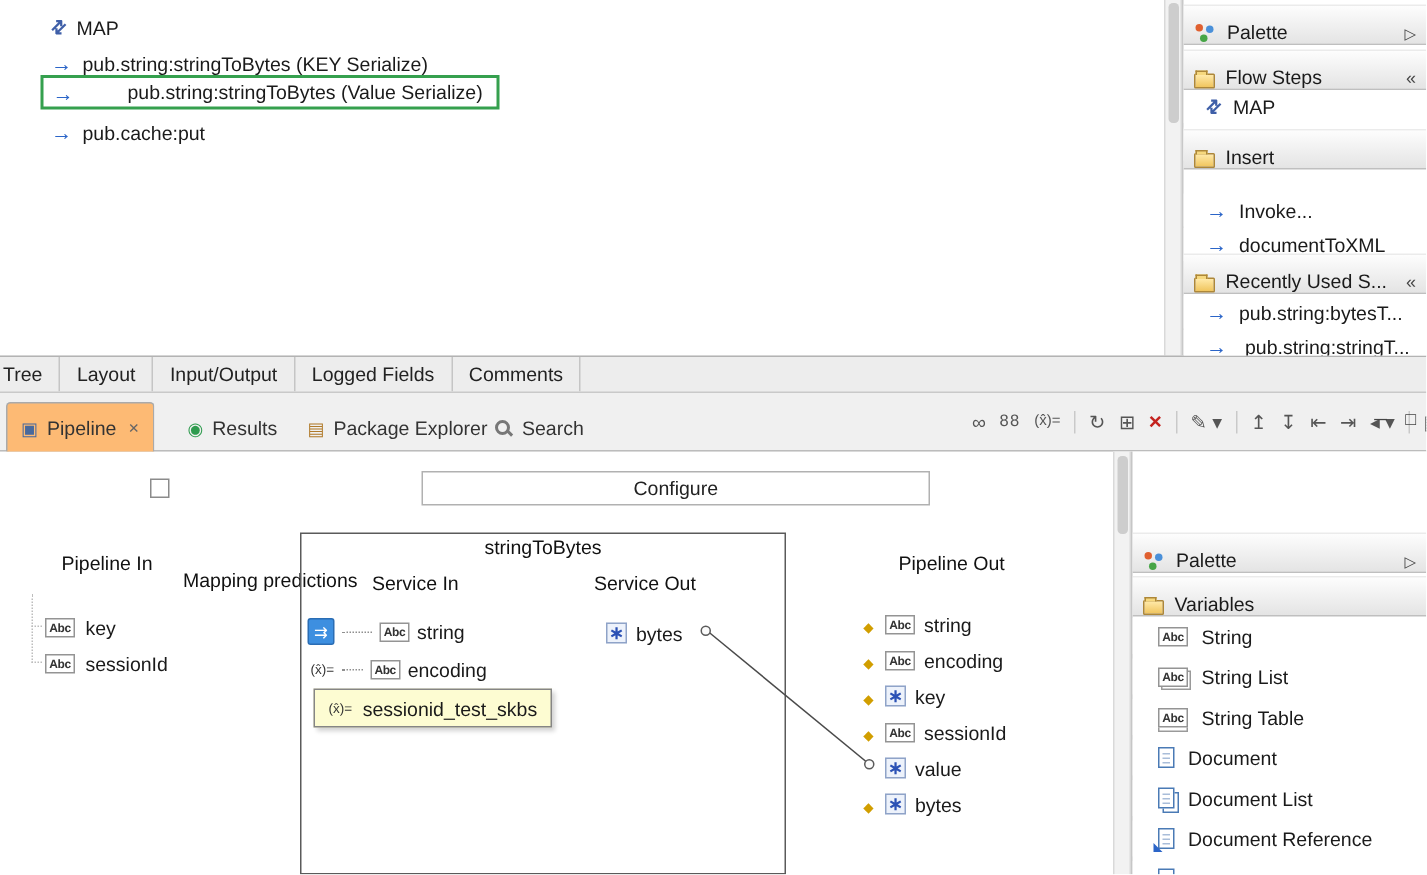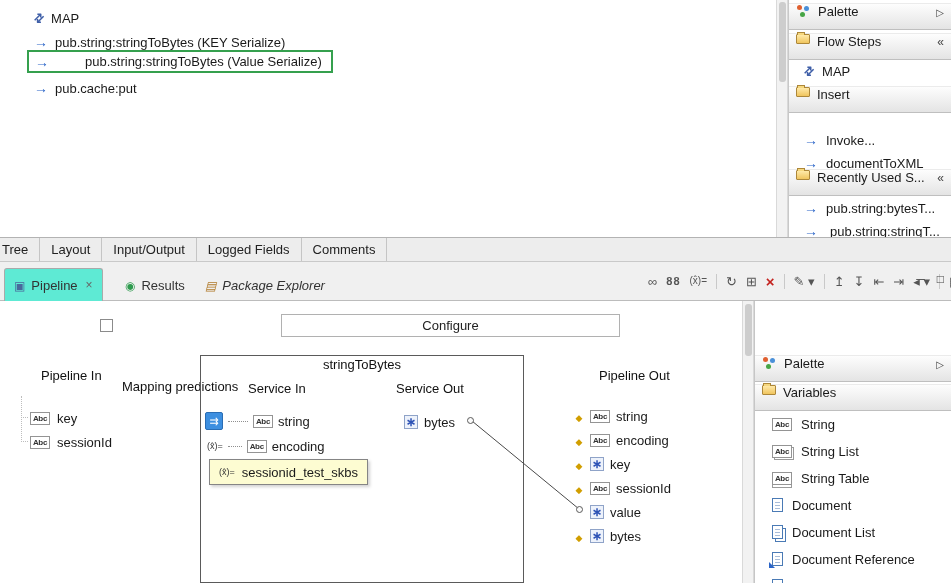--- a/index.html
+++ b/index.html
@@ -13,50 +13,50 @@
   .ic-invoke{color:#2b65c8;font-weight:bold;font-size:14px;line-height:1;flex:none;}
   .ic-invoke::before{content:"→";}
   .ic-mapstep{display:inline-block;color:#3f5fa8;font-weight:bold;font-size:12px;transform:rotate(-45deg);line-height:1;flex:none;}
   .ic-mapstep::before{content:"⇄";}
   .ic-branch{display:inline-block;color:#a8742c;font-weight:bold;font-size:11px;transform:rotate(180deg);line-height:1;flex:none;}
   .ic-branch::before{content:"Y";}
   
   .vscroll{position:absolute;width:12px;background:#f2f2f2;border-left:1px solid #d9d9d9;border-right:1px solid #d9d9d9;}
   .vthumb{position:absolute;left:2px;width:7px;background:#cdcdcd;border-radius:3px;}
   
-  .pal-hdr{position:absolute;left:0;right:0;height:27px;display:flex;align-items:flex-start;gap:7px;padding:0 7px;
+  .pal-hdr{position:absolute;left:0;right:0;height:27px;display:flex;align-items:flex-end;gap:7px;padding:0 7px;
            background:linear-gradient(#fdfdfd,#e4e4e4);border-top:1px solid #ebebeb;border-bottom:1px solid #bfbfbf;z-index:3;}
   .pitem{position:absolute;left:0;right:0;height:22px;display:flex;align-items:center;gap:8px;padding-left:15px;background:#fff;z-index:1;white-space:nowrap;}
   .hdr-sp{margin-left:auto;}
   .ic-expand::before{content:"▷";font-size:10px;color:#444;}
   .ic-collapse::before{content:"«";font-size:12px;color:#444;}
   .ic-palette{position:relative;width:15px;height:14px;display:inline-block;flex:none;}
   .ic-palette::before{content:"";position:absolute;left:1px;top:1px;width:5px;height:5px;border-radius:50%;background:#e06030;
                       box-shadow:7px 1px 0 #4a90d9,3px 7px 0 #46a546;}
   .ic-folder{position:relative;width:14px;height:10px;background:linear-gradient(#ffe9a8,#f0c55e);border:1px solid #ad8739;border-radius:1px;display:inline-block;flex:none;}
   .ic-folder::before{content:"";position:absolute;left:0;top:-3px;width:6px;height:2px;background:#f6d87e;border:1px solid #ad8739;border-bottom:none;}
   
   #editor-tabs{position:absolute;left:0;top:237px;width:951px;height:25px;background:#ededed;
                border-top:1px solid #b3b3b3;border-bottom:1px solid #c9c9c9;display:flex;overflow:hidden;}
   .etab{display:flex;align-items:center;padding:0 11px;border-right:1px solid #c5c5c5;color:#222;}
   
   #view-strip{position:absolute;left:0;top:262px;width:951px;height:39px;background:#f0f0f0;border-bottom:1px solid #bcbcbc;}
   .vtab{position:absolute;top:8px;height:31px;display:flex;align-items:center;gap:6px;padding:0 9px;color:#333;white-space:nowrap;}
-  .vtab.active{top:6px;height:33px;background:#5eead4;border:1px solid #aaa;border-bottom:none;border-radius:3px 3px 0 0;}
+  .vtab.active{top:6px;height:33px;background:#fdba74;border:1px solid #aaa;border-bottom:none;border-radius:3px 3px 0 0;}
   .closex{color:#666;font-size:12px;margin-left:2px;}
   .ic-pipeview::before{content:"▣";color:#49699c;font-size:12px;}
   .ic-results::before{content:"◉";color:#2e9b4e;font-size:12px;}
   .ic-pkg::before{content:"▤";color:#b07a2a;font-size:12px;}
   .ic-search{position:relative;width:13px;height:13px;display:inline-block;flex:none;}
   .ic-search::before{content:"";position:absolute;left:1px;top:1px;width:6px;height:6px;border:2px solid #777;border-radius:50%;}
   .ic-search::after{content:"";position:absolute;left:9px;top:9px;width:4px;height:2px;background:#777;transform:rotate(45deg);}
   #toolbar{position:absolute;left:648px;top:269px;height:24px;display:flex;align-items:center;gap:9px;color:#555;}
   .tbi{font-size:13px;line-height:1;white-space:nowrap;}
   .tbi.sm{font-size:10px;}
-  .tbi.b88{font-size:11px;font-weight:bold;letter-spacing:1px;}
+  .tbi.b88{font-size:11px;font-weight:normal;letter-spacing:1px;}
   .tbi.red{color:#c4231f;font-weight:bold;font-size:15px;}
   .tsep{width:1px;height:15px;background:#c9c9c9;}
   #winctl{position:absolute;right:7px;top:272px;display:flex;gap:12px;color:#444;font-size:12px;}
   
   .sec-title{position:absolute;white-space:nowrap;color:#111;}
   .cb{position:absolute;width:13px;height:13px;border:1px solid #8b8b8b;background:#fff;}
   #configure-btn{position:absolute;left:281px;top:314px;width:339px;height:23px;background:#fff;border:1px solid #b1b1b1;
                  text-align:center;line-height:21px;color:#222;}
   .ic-abc{position:relative;width:20px;height:13px;border:1px solid #949494;background:#fff;display:inline-flex;
           align-items:center;justify-content:center;flex:none;}
@@ -171,23 +171,27 @@
   <div id="view-strip">
     <div class="vtab active" style="left:4px;">
       <span class="ic-pipeview"></span>
       <span class="lbl">Pipeline</span>
       <span class="closex">×</span>
     </div>
     <div class="vtab" style="left:116px;">
       <span class="ic-results"></span>
       <span class="lbl">Results</span>
     </div>
-    <div class="vtab" style="left:196px;font-style:italic;">
+    <div class="vtab" style="left:196px;">
       <span class="ic-pkg"></span>
       <span class="lbl">Package Explorer</span>
+    </div>
+    <div class="vtab" style="left:320px;">
+      <span class="ic-search"></span>
+      <span class="lbl">Search</span>
     </div>
   </div>
   <div id="toolbar">
     <span class="tbi">∞</span>
     <span class="tbi b88">88</span>
     <span class="tbi sm">(x̂)=</span>
     <span class="tsep"></span>
     <span class="tbi">↻</span>
     <span class="tbi">⊞</span>
     <span class="tbi red">×</span>

